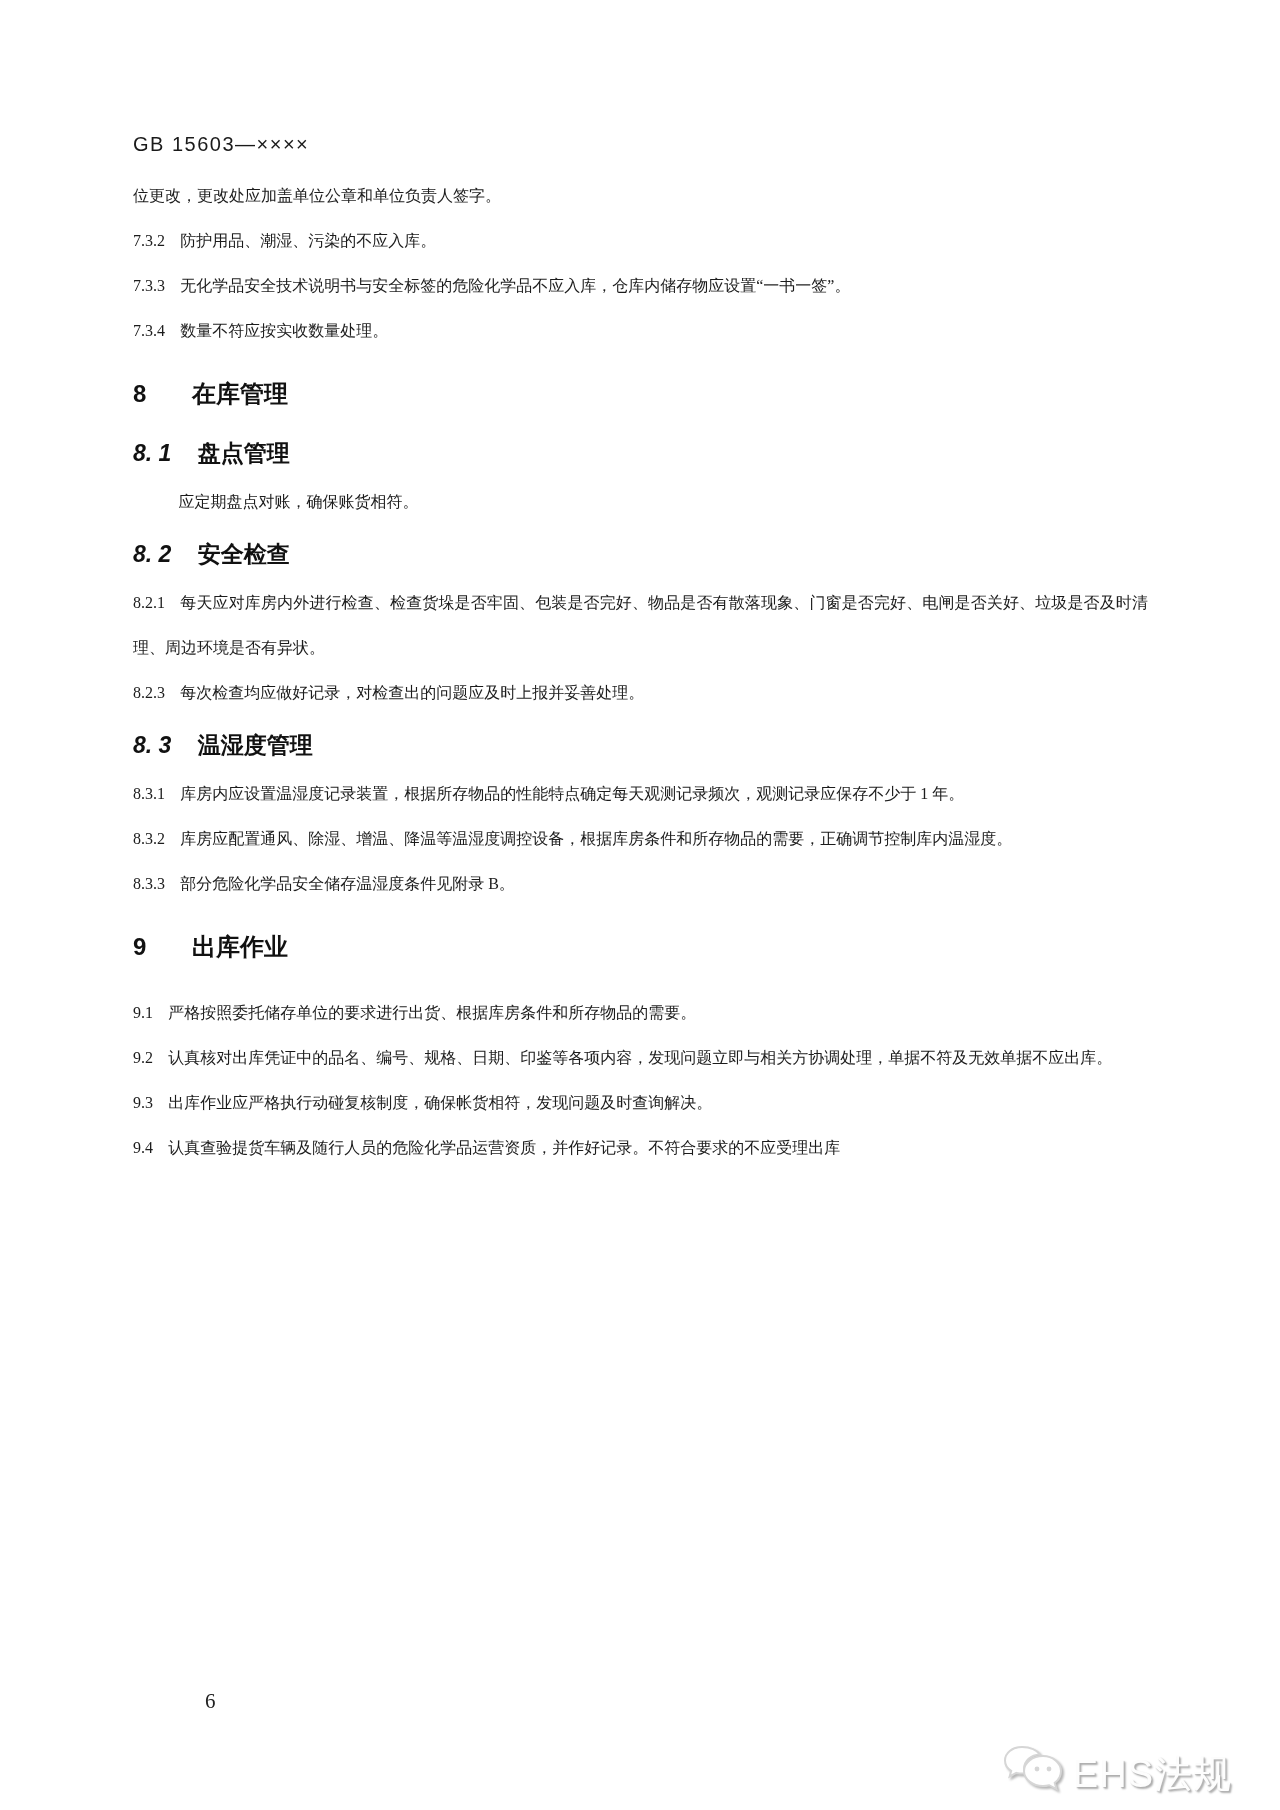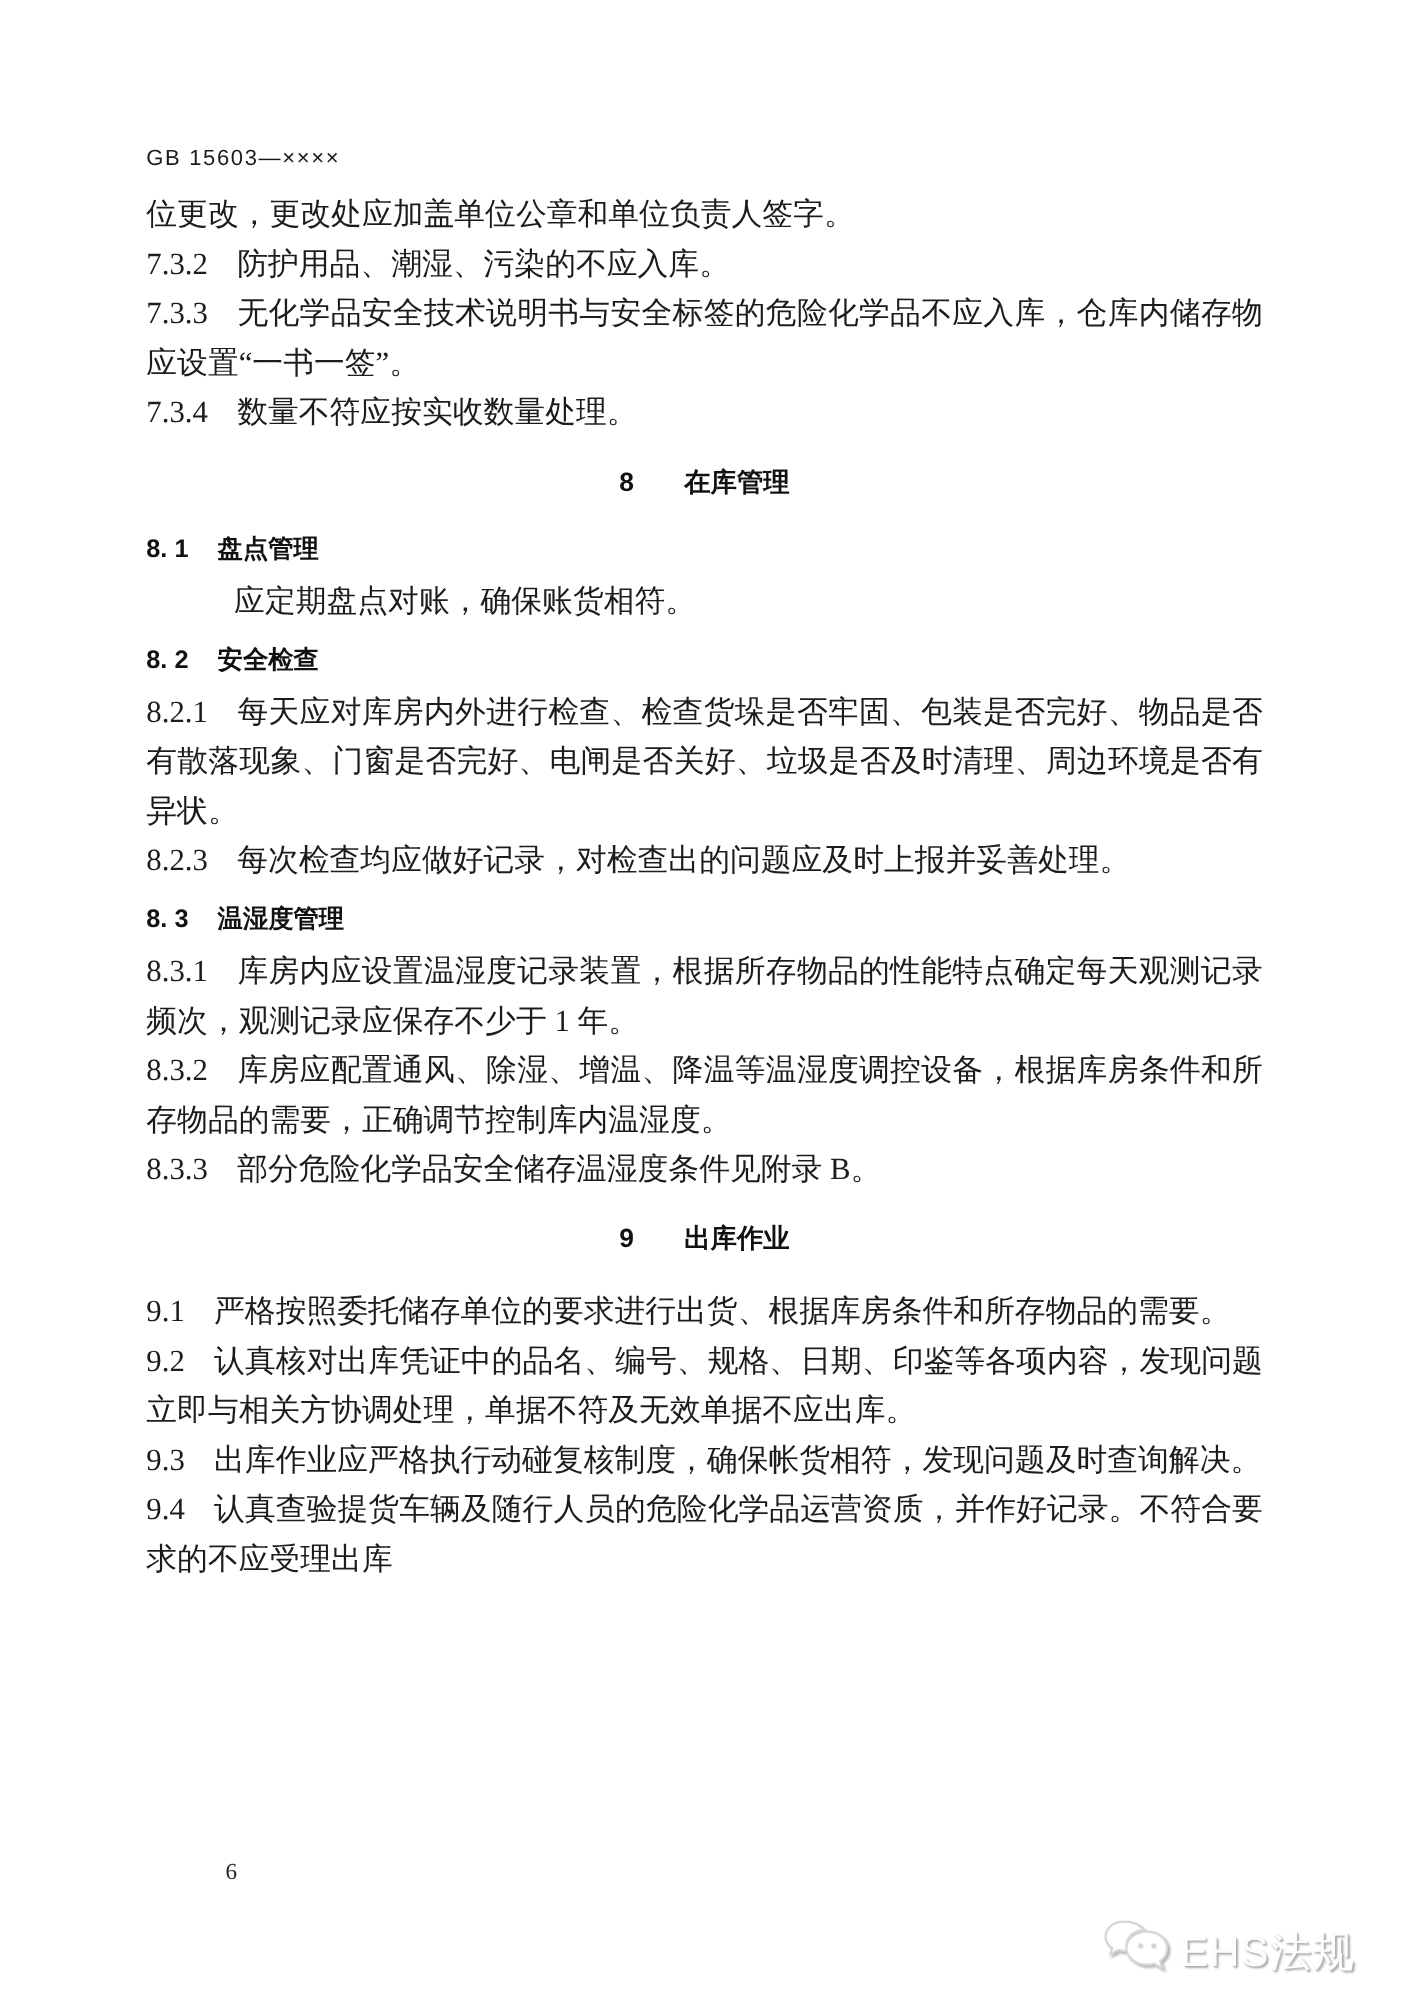--- a/index.html
+++ b/index.html
@@ -25,21 +25,21 @@
   }
   .doc-header {
     font-family: "Liberation Sans", "DejaVu Sans", sans-serif;
     font-size: 20px;
     line-height: 26px;
     letter-spacing: 1.5px;
     margin: 0 0 16px 0;
     color: #1a1a1a;
   }
   .clause, .body-line {
-    font-size: 28px;
+    font-size: 16px;
     line-height: 45px;
     margin: 0;
     text-align: justify;
     text-justify: inter-character;
   }
   .cnum {
     margin-right: 0.95em;
     white-space: nowrap;
   }
   .indent {
@@ -50,30 +50,29 @@
     font-family: "Liberation Sans", "DejaVu Sans", sans-serif;
     font-weight: 700;
     color: #111111;
     margin: 0;
   }
   h2.h1 {
     font-size: 24px;
     line-height: 34px;
     margin-top: 24px;
     margin-bottom: 26px;
-    text-align: center;
   }
   h2.h1 .hnum { margin-right: 1.9em; }
   h3.h2 {
     font-size: 23px;
     line-height: 32px;
     margin-top: 14px;
     margin-bottom: 10px;
   }
-  h3.h2 .hnum { margin-right: 1.15em; }
+  h3.h2 .hnum { margin-right: 1.15em; font-style: italic; }
   .page-number {
     position: absolute;
     left: 205px;
     top: 1686px;
     font-size: 21px;
     color: #222222;
   }
   .watermark {
     position: absolute;
     right: 48px;

